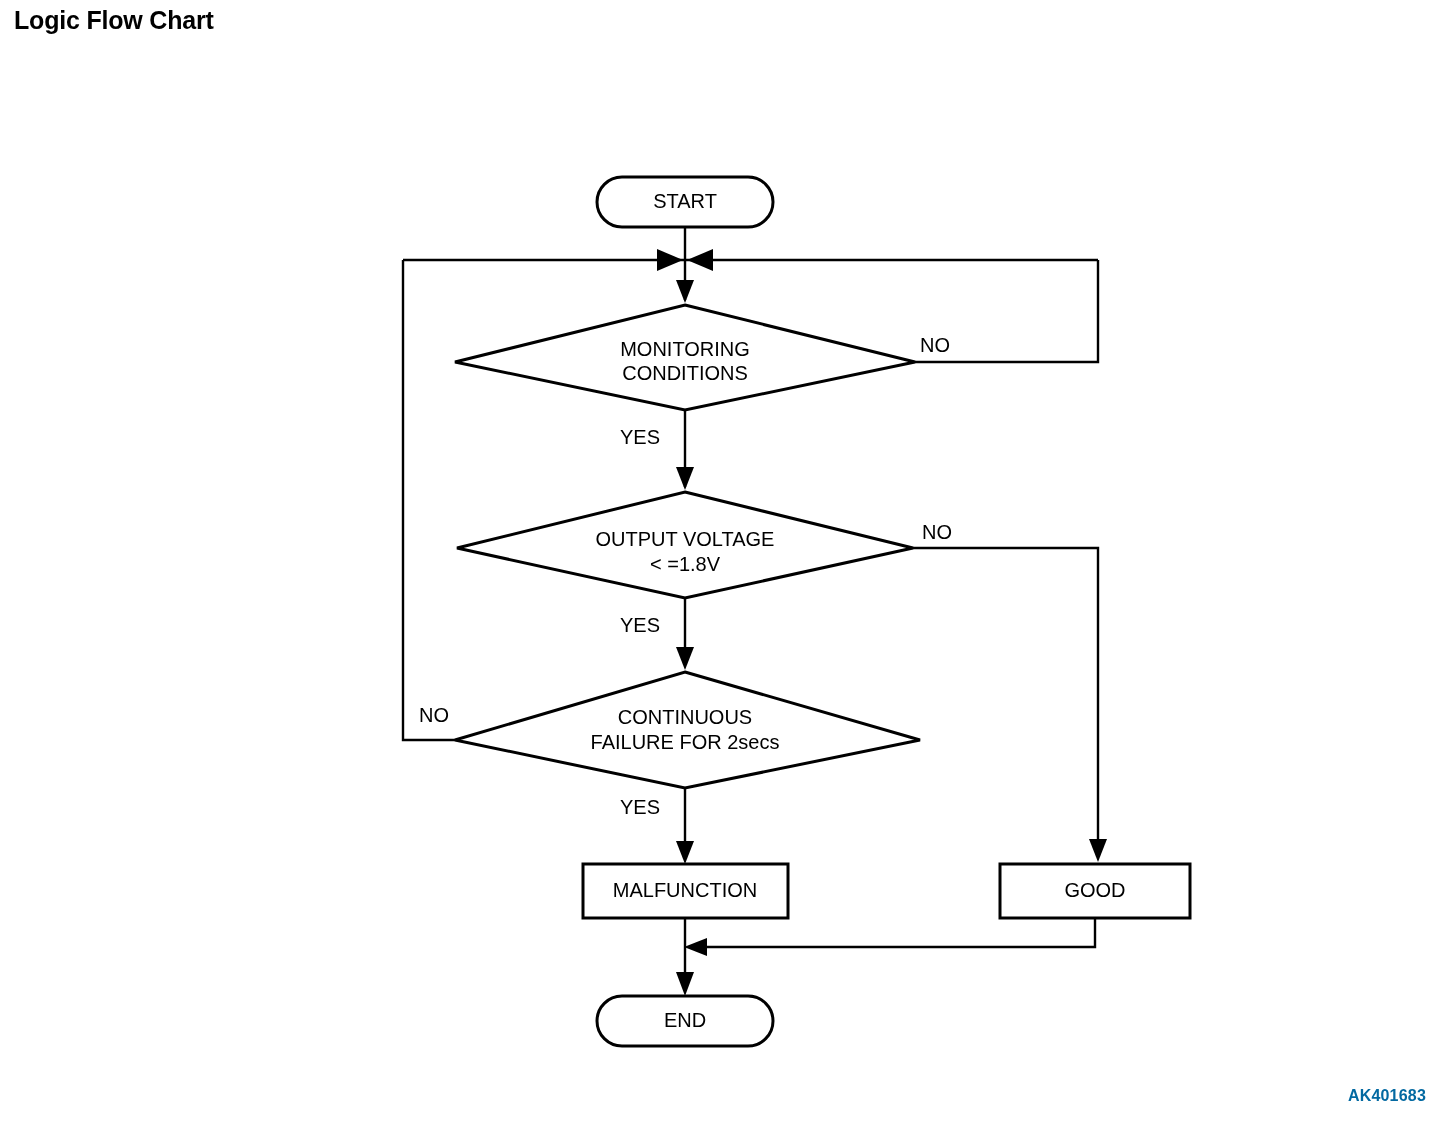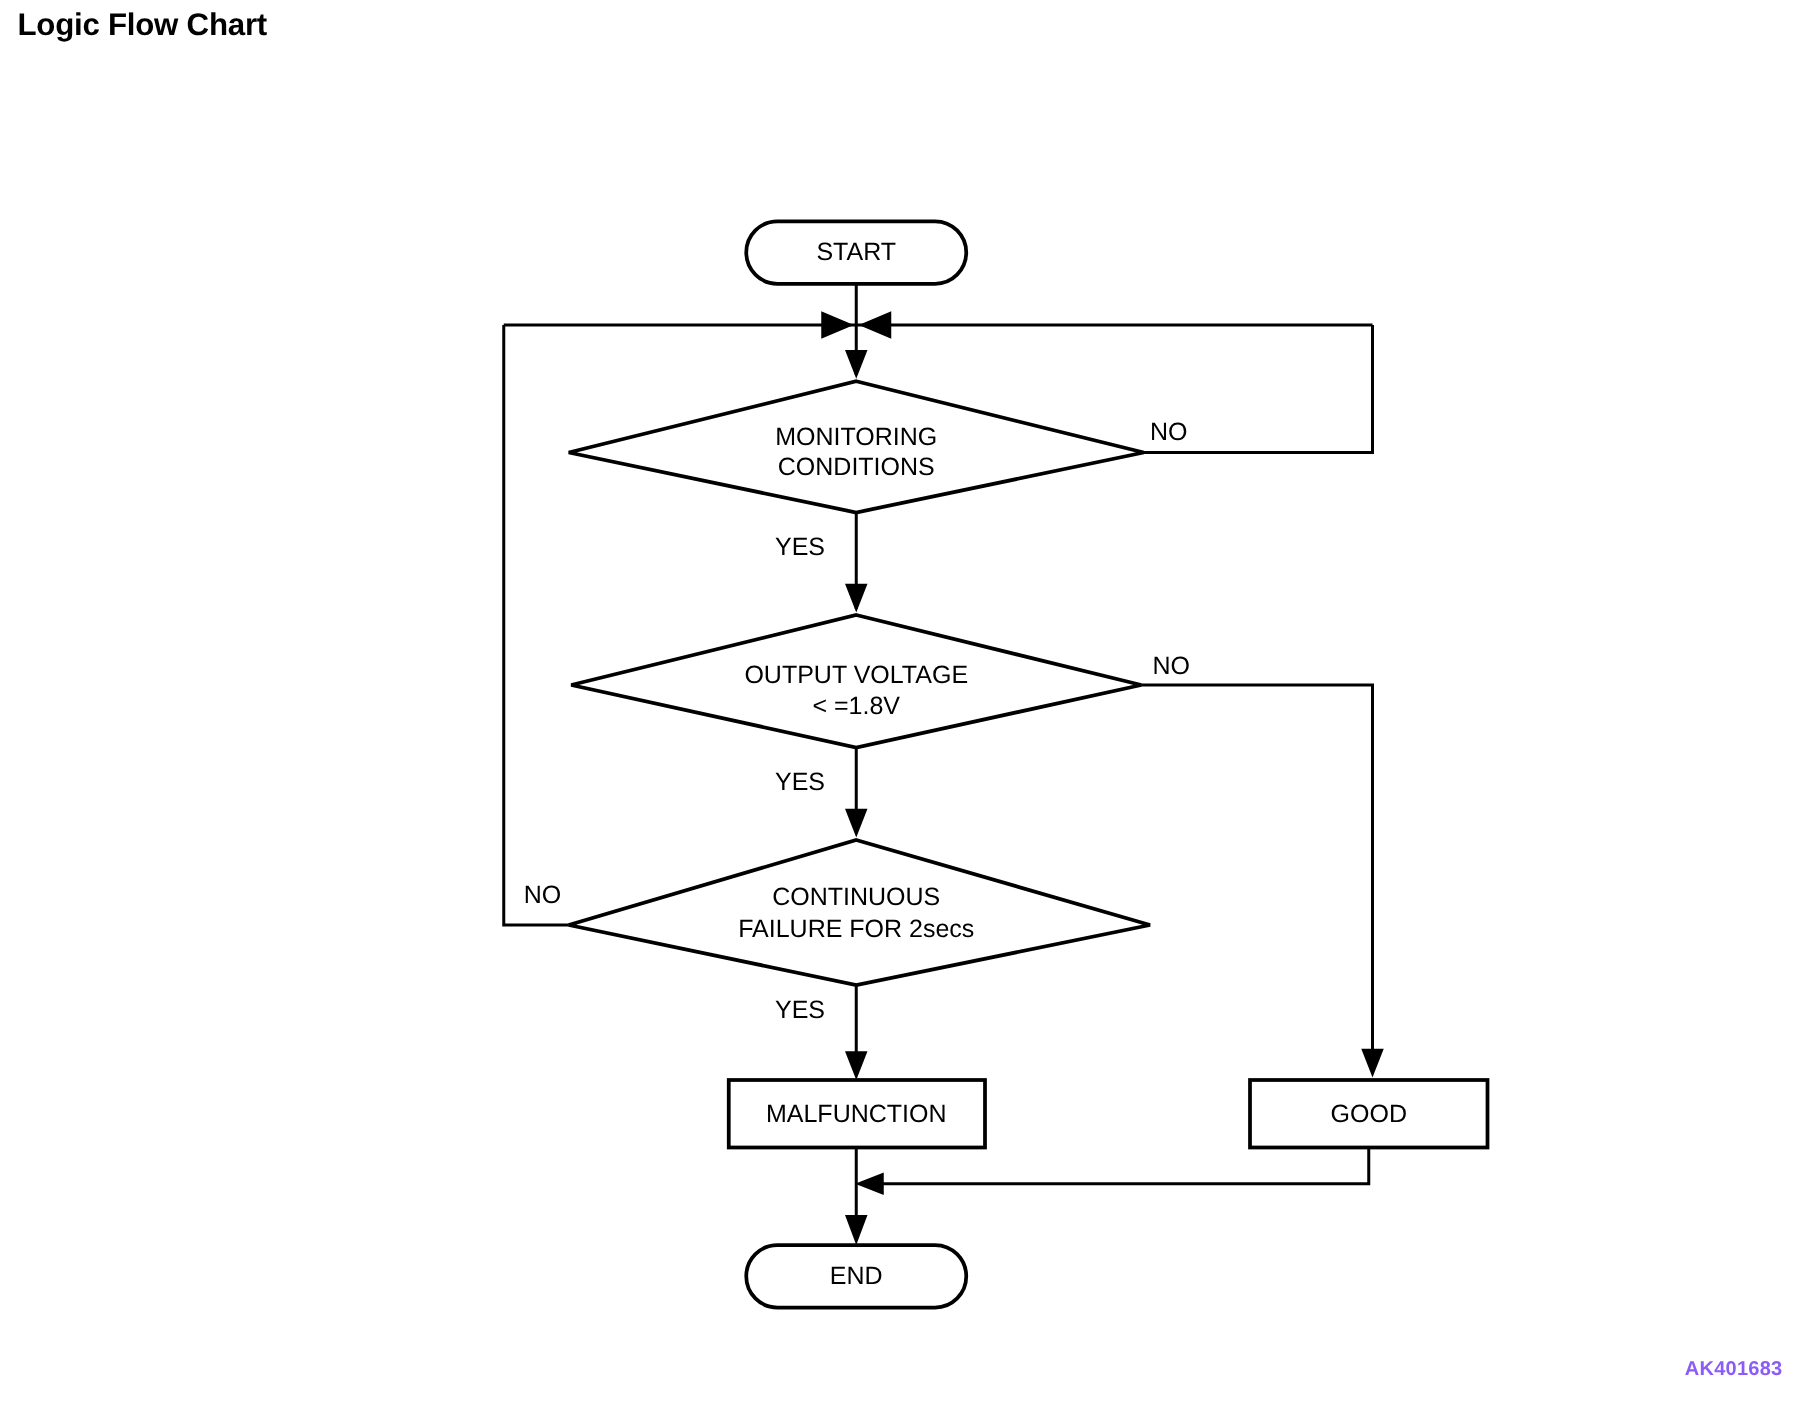--- a/index.html
+++ b/index.html
@@ -24,21 +24,21 @@
     letter-spacing: -0.2px;
     color: #000000;
   }
   #figure-code {
     position: absolute;
     right: 30px;
     top: 1087px;
     font-size: 16px;
     font-weight: bold;
     letter-spacing: 0.2px;
-    color: #8b5cf6;
+    color: #0369a1;
   }
   #flowchart-svg {
     position: absolute;
     left: 0;
     top: 0;
   }
   .node-text {
     font-family: "Liberation Sans", sans-serif;
     font-size: 20px;
     fill: #000000;

